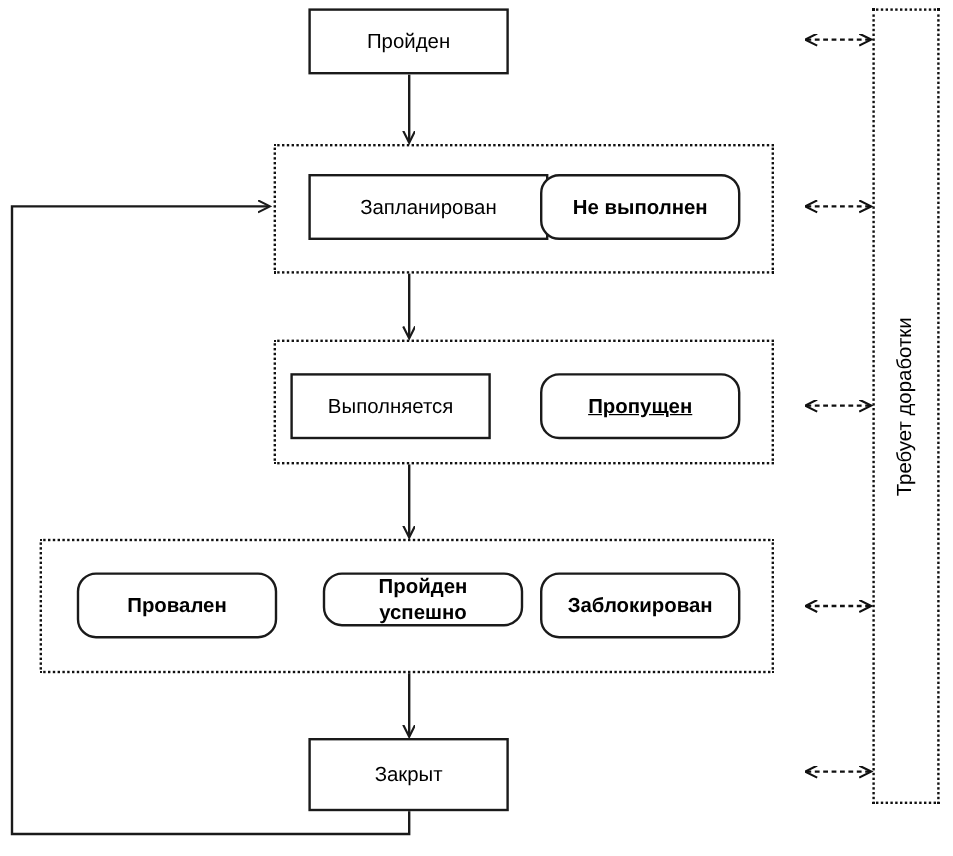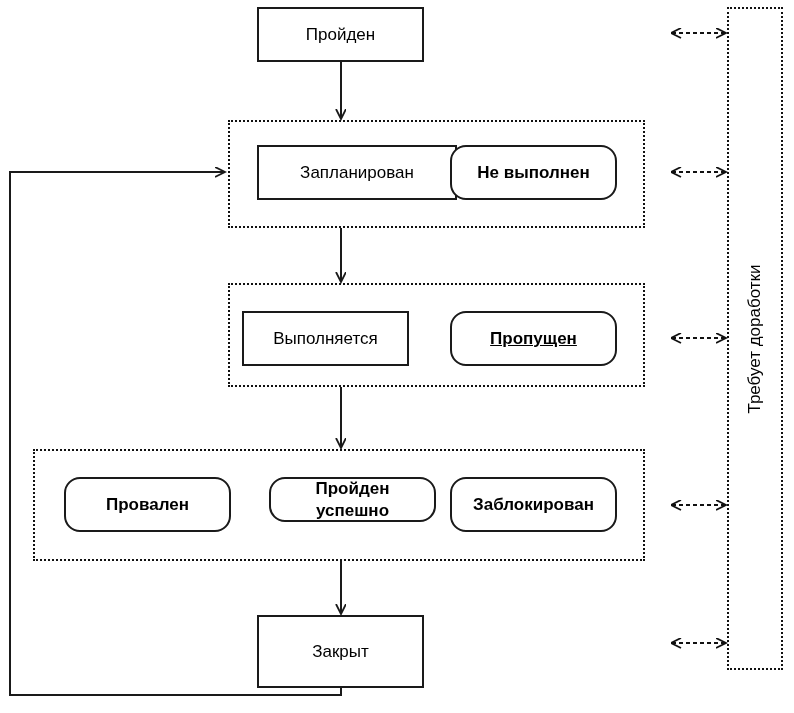--- a/index.html
+++ b/index.html
@@ -126,18 +126,18 @@
       </div>
       <div class="node bold" style="left: 64px; top: 477px; width: 167px; height: 55px;">
         <span style="padding: 0px 6px;">Провален</span>
       </div>
       <div class="node bold" style="left: 257px; top: 477px; width: 167px; height: 45px; margin-left: 12px;">
         <span style="padding: 0px 6px;">Пройден успешно</span>
       </div>
       <div class="node bold" style="left: 450px; top: 477px; width: 167px; height: 55px;">
         <span style="padding: 0px 6px;">Заблокирован</span>
       </div>
-      <div class="node" style="left: 257px; top: 615px; width: 167px; height: 73px;">
+      <div class="node" style="left: 257px; top: 615px; width: 167px; height: 61px;">
         <span style="padding: 0px 6px;">Закрыт</span>
       </div>
     </div>
 
 </div>
 
 </body></html>

